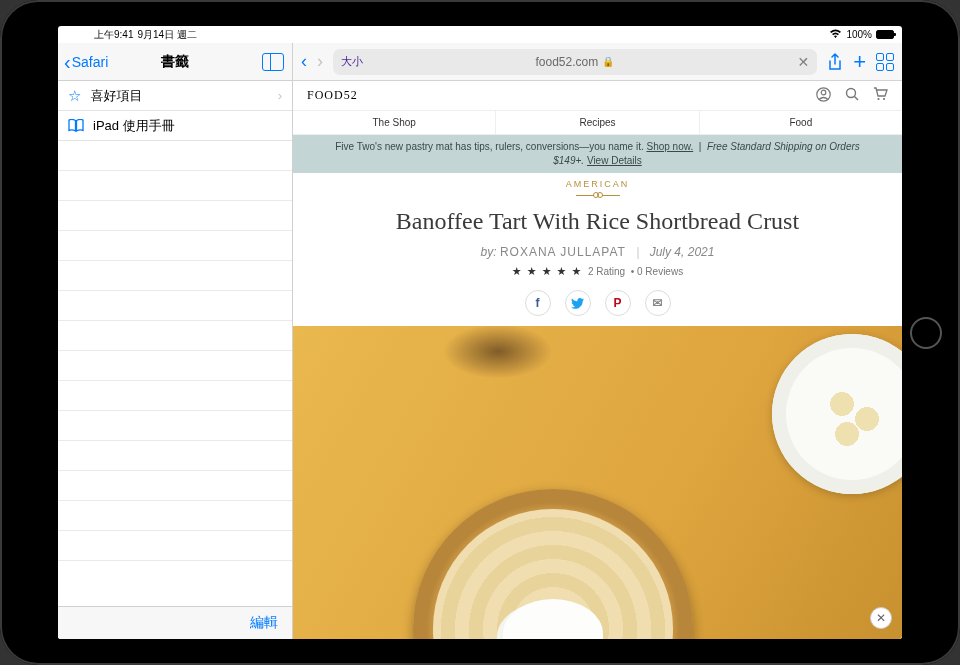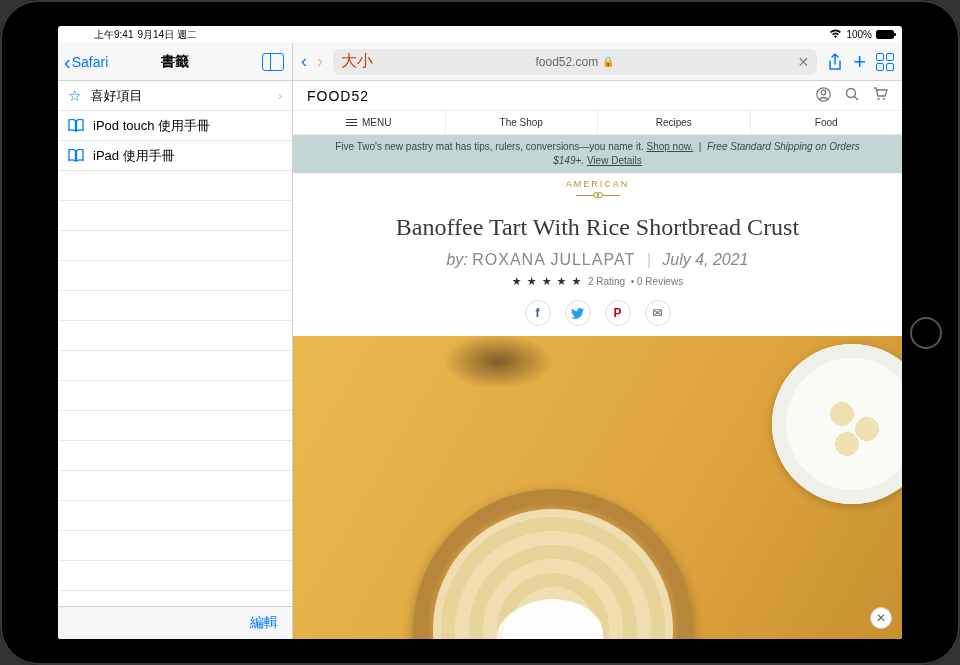--- a/index.html
+++ b/index.html
@@ -29,50 +29,50 @@
 .book-icon svg { width: 16px; height: 13px; }
 .bm-row .chev { margin-left: auto; color: #c0c0c0; font-size: 12px; }
 .empty-row { height: 30px; border-bottom: 1px solid #e9e9e9; }
 .sidebar-footer { height: 32px; display: flex; align-items: center; justify-content: flex-end; padding: 16px 14px; border-top: 1px solid #d0d0d0; color: #007aff; font-size: 14px; background:#f7f7f7;}
 
 .browser { flex: 1; display: flex; flex-direction: column; overflow: hidden; }
 .toolbar { height: 38px; display: flex; align-items: center; padding: 0 8px; gap: 10px; border-bottom: 1px solid #d3d3d3; background:#f7f7f7; }
 .tb-btn { color: #007aff; font-size: 18px; display: flex; align-items: center; }
 .tb-btn.disabled { color: #c4c4c4; }
 .addr-bar { flex: 1; height: 26px; background: #e9e9ea; border-radius: 7px; display: flex; align-items: center; padding: 0 8px; font-size: 12px; color: #6e6e6e; position: relative; }
-.addr-aa { font-size: 16px; color:#c2410c; }
+.addr-aa { font-size: 11px; color:#4c1d95; }
 .addr-text { position: absolute; left: 50%; transform: translateX(-50%); display: flex; align-items: center; gap: 4px; color:#6a6a6a; }
 .addr-x { margin-left: auto; color: #808080; font-size: 14px; }
 .lock-icon { font-size: 10px; }
 .share-icon, .plus-icon, .tabs-icon { color: #007aff; }
 .tabs-icon { width: 18px; height: 18px; display: grid; grid-template-columns: 1fr 1fr; grid-template-rows: 1fr 1fr; gap: 2px; }
 .tabs-icon span { border: 1.5px solid #007aff; border-radius: 2px; }
 
 .page { flex: 1; overflow: hidden; display: flex; flex-direction: column; background:#fff; }
 .site-header { height: 30px; display: flex; align-items: center; padding: 0 14px; border-bottom: 1px solid #eee; }
-.logo { font-size: 14px; letter-spacing: 1px; font-weight: 400; font-family: Liberation Sans, sans-serif; }
+.logo { font-size: 12px; letter-spacing: 1px; font-weight: 400; font-family: Liberation Serif, serif; }
 .site-header .sp { flex: 1; }
 .hicon { color: #777; font-size: 14px; margin-left: 14px; }
 .site-nav { height: 24px; display: flex; align-items: stretch; border-bottom: 1px solid #eee; }
 .nav-item { flex: 1; display: flex; align-items: center; justify-content: center; font-size: 10px; color: #333; border-right: 1px solid #eee; }
 .nav-item:last-child { border-right: none; }
 .nav-menu { gap: 5px; text-transform: uppercase; }
 .hamburger { display: inline-flex; flex-direction: column; gap: 2px; }
 .hamburger span { width: 11px; height: 1px; background: #333; }
 .promo { background: #c4d5d6; color: #3a4a4a; font-size: 10px; text-align: center; padding: 5px 40px; line-height: 1.4; }
 .promo a { text-decoration: underline; color: inherit; }
 .crumbs { padding: 6px 14px; font-size: 10px; color: #888; }
 .crumbs span.sep { margin: 0 3px; }
 .recipe-head { text-align: center; padding: 6px 20px 10px; }
 .cat-label { font-size: 9px; letter-spacing: 2px; color: #b7903b; }
 .cat-divider { display:flex; justify-content:center; align-items:center; margin:3px 0 4px; }
 .cat-divider .line { width:18px; height:1px; background:#b7903b; }
 .cat-divider .ring { width:6px; height:6px; border:1px solid #b7903b; border-radius:50%; margin:0 -1px; }
-.recipe-title { font-family: Georgia, serif; font-size: 24px; color: #3a3a3a; font-weight: 400; margin: 16px 0 10px; }
-.byline { font-size: 16px; color: #888; font-style: italic; }
+.recipe-title { font-family: Georgia, serif; font-size: 24px; color: #3a3a3a; font-weight: 400; margin: 10px 0 10px; }
+.byline { font-size: 12px; color: #888; font-style: italic; }
 .byline .author { letter-spacing: 1px; font-style: normal; }
 .byline .divider { margin: 0 7px; color:#ccc; }
 .rating-row { font-size: 10px; color: #777; margin-top: 6px; }
 .stars { color: #333; letter-spacing: 1px; font-size:11px; }
 .social { display: flex; justify-content: center; gap: 14px; margin-top: 12px; }
 .sbtn { width: 26px; height: 26px; border-radius: 50%; border: 1px solid #ddd; display: flex; align-items: center; justify-content: center; font-size: 12px; font-weight: bold; }
 .sbtn.fb { color: #3b5998; }
 .sbtn.tw { color: #1da1f2; }
 .sbtn.pn { color: #bd081c; }
 .sbtn.em { color: #888; }
@@ -125,28 +125,20 @@
             <span class="star-icon">☆</span>
             <span>喜好項目</span>
             <span class="chev">›</span>
           </div>
           <div class="bm-row">
             <span class="book-icon">
               <svg viewBox="0 0 16 13">
                   <path d="M1 1 Q4 -0.5 7.5 1.5 L7.5 12 Q4 10 1 11.5 Z M15 1 Q12 -0.5 8.5 1.5 L8.5 12 Q12 10 15 11.5 Z" fill="none" stroke="#007aff" stroke-width="1.3"></path>
                 </svg>
             </span>
-            <span>iPod touch 使用手冊</span>
-          </div>
-          <div class="bm-row">
-            <span class="book-icon">
-              <svg viewBox="0 0 16 13">
-                  <path d="M1 1 Q4 -0.5 7.5 1.5 L7.5 12 Q4 10 1 11.5 Z M15 1 Q12 -0.5 8.5 1.5 L8.5 12 Q12 10 15 11.5 Z" fill="none" stroke="#007aff" stroke-width="1.3"></path>
-                </svg>
-            </span>
             <span>iPad 使用手冊</span>
           </div>
           <div class="empty-row"></div>
           <div class="empty-row"></div>
           <div class="empty-row"></div>
           <div class="empty-row"></div>
           <div class="empty-row"></div>
           <div class="empty-row"></div>
           <div class="empty-row"></div>
           <div class="empty-row"></div>
@@ -206,28 +198,20 @@
             </span>
             <span class="hicon">
               <svg width="15" height="14" viewBox="0 0 15 14">
                   <path d="M1 1 L3 1 L5 9 L12 9 L14 3 L3.5 3" fill="none" stroke="#777" stroke-width="1.3"></path>
                   <circle cx="5.5" cy="12" r="1.1" fill="#777"></circle>
                   <circle cx="11" cy="12" r="1.1" fill="#777"></circle>
                 </svg>
             </span>
           </div>
           <div class="site-nav">
-            <div class="nav-item nav-menu">
-              <span class="hamburger">
-                  <span></span>
-                  <span></span>
-                  <span></span>
-                </span>
-              <span>MENU</span>
-            </div>
             <div class="nav-item">
                 <span>The Shop</span>
               </div>
             <div class="nav-item">
                 <span>Recipes</span>
               </div>
             <div class="nav-item">
                 <span>Food</span>
               </div>
           </div>

